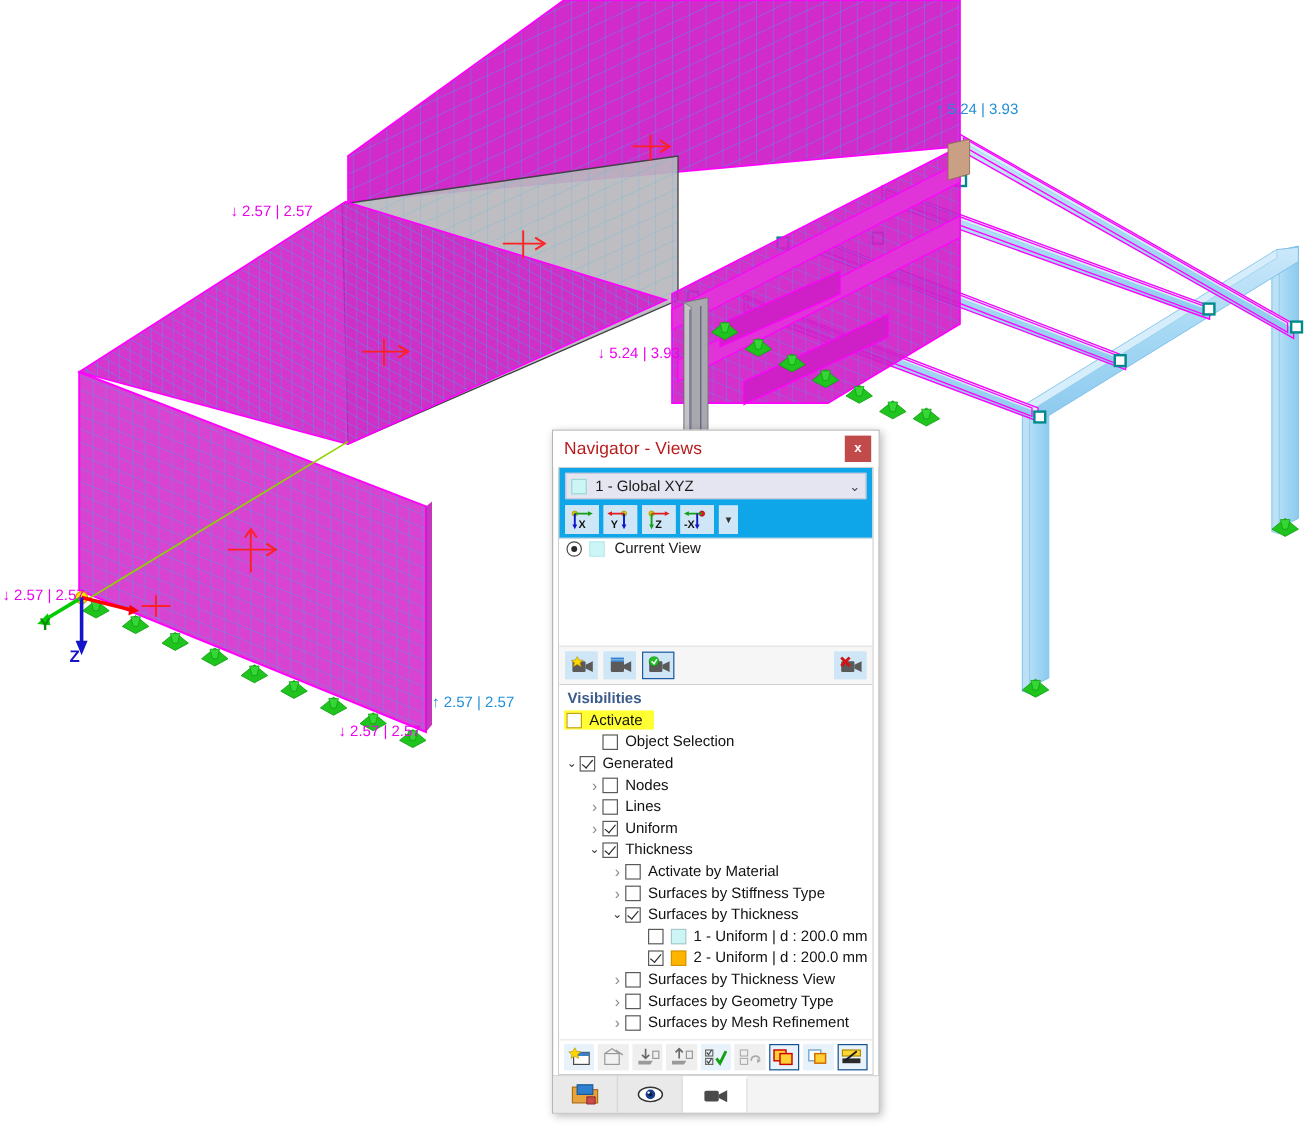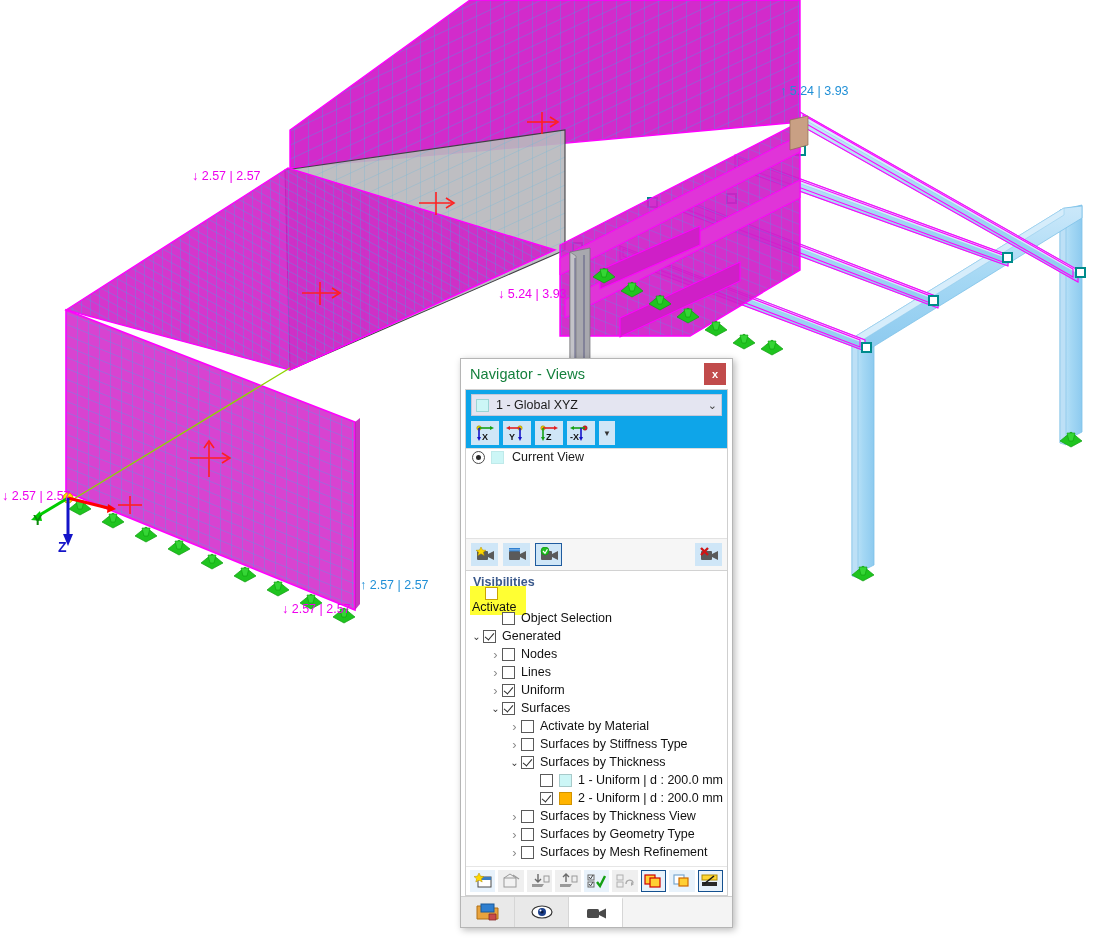--- a/index.html
+++ b/index.html
@@ -32,21 +32,21 @@
     display: flex; flex-direction: column;
     font-size: 12.5px; color: #1a1a1a;
   }
   .nav-titlebar {
     height: 30px; flex: 0 0 30px;
     display: flex; align-items: center;
     padding-left: 9px;
     background: #ffffff;
     position: relative;
   }
-  .nav-title { font-size: 14.5px; color: #15803d; letter-spacing: .1px; }
+  .nav-title { font-size: 14.5px; color: #b91c1c; letter-spacing: .1px; }
   .nav-close {
     position: absolute; right: 6px; top: 4px;
     width: 22px; height: 22px;
     background: #c14b4b; color: #fff;
     font-size: 11px; font-weight: bold;
     display: flex; align-items: center; justify-content: center;
     cursor: pointer; border: none;
   }
 
   .nav-body {
@@ -445,21 +445,21 @@
             <polygon points="13,7 19,4 19,13 13,10" fill="#5a5a5a"></polygon>
             <path d="M2 1 L9 8 M9 1 L2 8" stroke="#d01414" stroke-width="2.4"></path>
           </svg>
         </div>
       </div>
 
       <div class="vis-wrap">
         <div class="sec-head">Visibilities</div>
         <div class="tree" id="vis-tree">
             <div class="trow" style="padding-left: 4px;">
-              <div class="hl" style="display: flex; align-items: center; flex-direction: column;">
+              <div class="hl" style="display: flex; align-items: center;">
                 <span class="cb yellowbox"></span>
                 <span class="tlabel">Activate</span>
               </div>
             </div>
             <div class="trow" style="padding-left: 23px;">
               <div style="display: flex; align-items: center;">
                 <span class="exp"></span>
                 <span class="cb"></span>
                 <span class="tlabel">Object Selection</span>
               </div>
@@ -489,21 +489,21 @@
               <div style="display: flex; align-items: center;">
                 <span class="exp" style="font-size: 13px;">›</span>
                 <span class="cb checked"></span>
                 <span class="tlabel">Uniform</span>
               </div>
             </div>
             <div class="trow" style="padding-left: 23px;">
               <div style="display: flex; align-items: center;">
                 <span class="exp open">⌄</span>
                 <span class="cb checked"></span>
-                <span class="tlabel">Surfaces</span>
+                <span class="tlabel">Thickness</span>
               </div>
             </div>
             <div class="trow" style="padding-left: 42px;">
               <div style="display: flex; align-items: center;">
                 <span class="exp" style="font-size: 13px;">›</span>
                 <span class="cb"></span>
                 <span class="tlabel">Activate by Material</span>
               </div>
             </div>
             <div class="trow" style="padding-left: 42px;">

